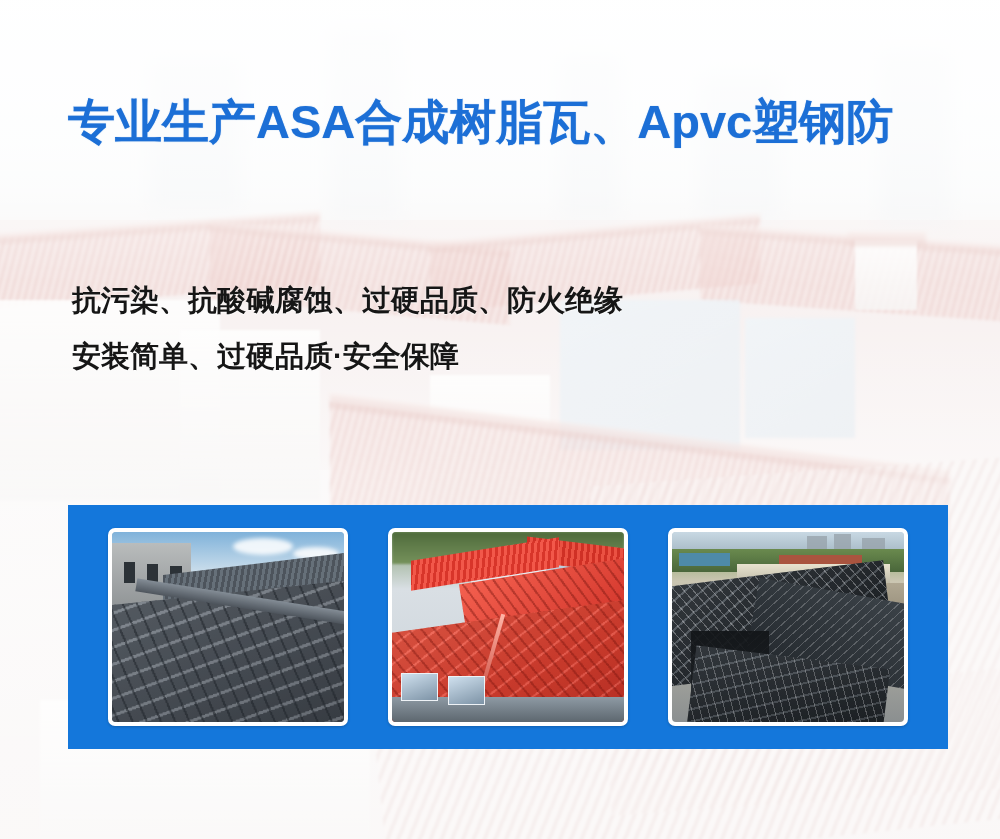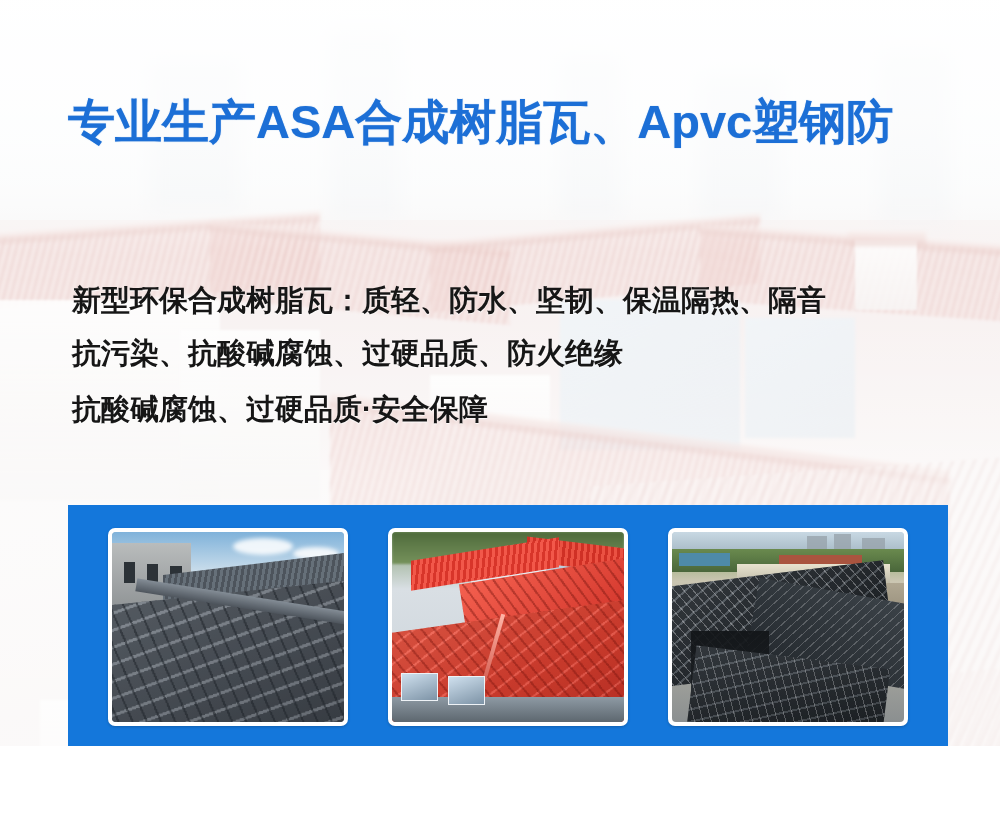--- a/index.html
+++ b/index.html
@@ -6,21 +6,21 @@
   * { box-sizing: border-box; margin: 0; padding: 0; }
   html, body {
     width: 1000px; height: 839px;
     overflow: hidden;
     font-family: "Liberation Sans", "DejaVu Sans", sans-serif;
   }
 
   .banner {
     position: relative;
     width: 1000px;
-    height: 746px;
+    height: 839px;
     background: #f5f2f1;
     overflow: hidden;
   }
 
   
   .bg-layer { position: absolute; inset: 0; overflow: hidden; }
 
   .bg-sky {
     position: absolute; left: 0; top: 0; width: 1000px; height: 245px;
     background: linear-gradient(180deg, #fbfcfd 0%, #f7fafc 40%, #f3f5f6 78%, #efe9e8 100%);
@@ -284,23 +284,22 @@
     <div class="bg-veil"></div>
   </div>
 
   <div class="content">
 
     <div class="headline">
       <div class="headline-line">专业生产ASA合成树脂瓦、Apvc塑钢防</div>
     </div>
 
     <div class="subhead">
-      <div class="subhead-line">新型环保合成树脂瓦：质轻、防水、坚韧、保温隔热、隔音</div>
       <div class="subhead-line">抗污染、抗酸碱腐蚀、过硬品质、防火绝缘</div>
-      <div class="subhead-line spaced">抗酸碱腐蚀、过硬品质·安全保障</div>
+      <div class="subhead-line spaced">安装简单、过硬品质·安全保障</div>
     </div>
 
     <div class="gallery-frame">
 
       <div class="photo-card">
         <div class="photo-inner p1">
           <div class="sky"></div>
           <div class="cloud" style="left:52%; top:3%; width:26%; height:9%;"></div>
           <div class="cloud" style="left:78%; top:8%; width:20%; height:7%;"></div>
           <div class="bldg-l"></div>

